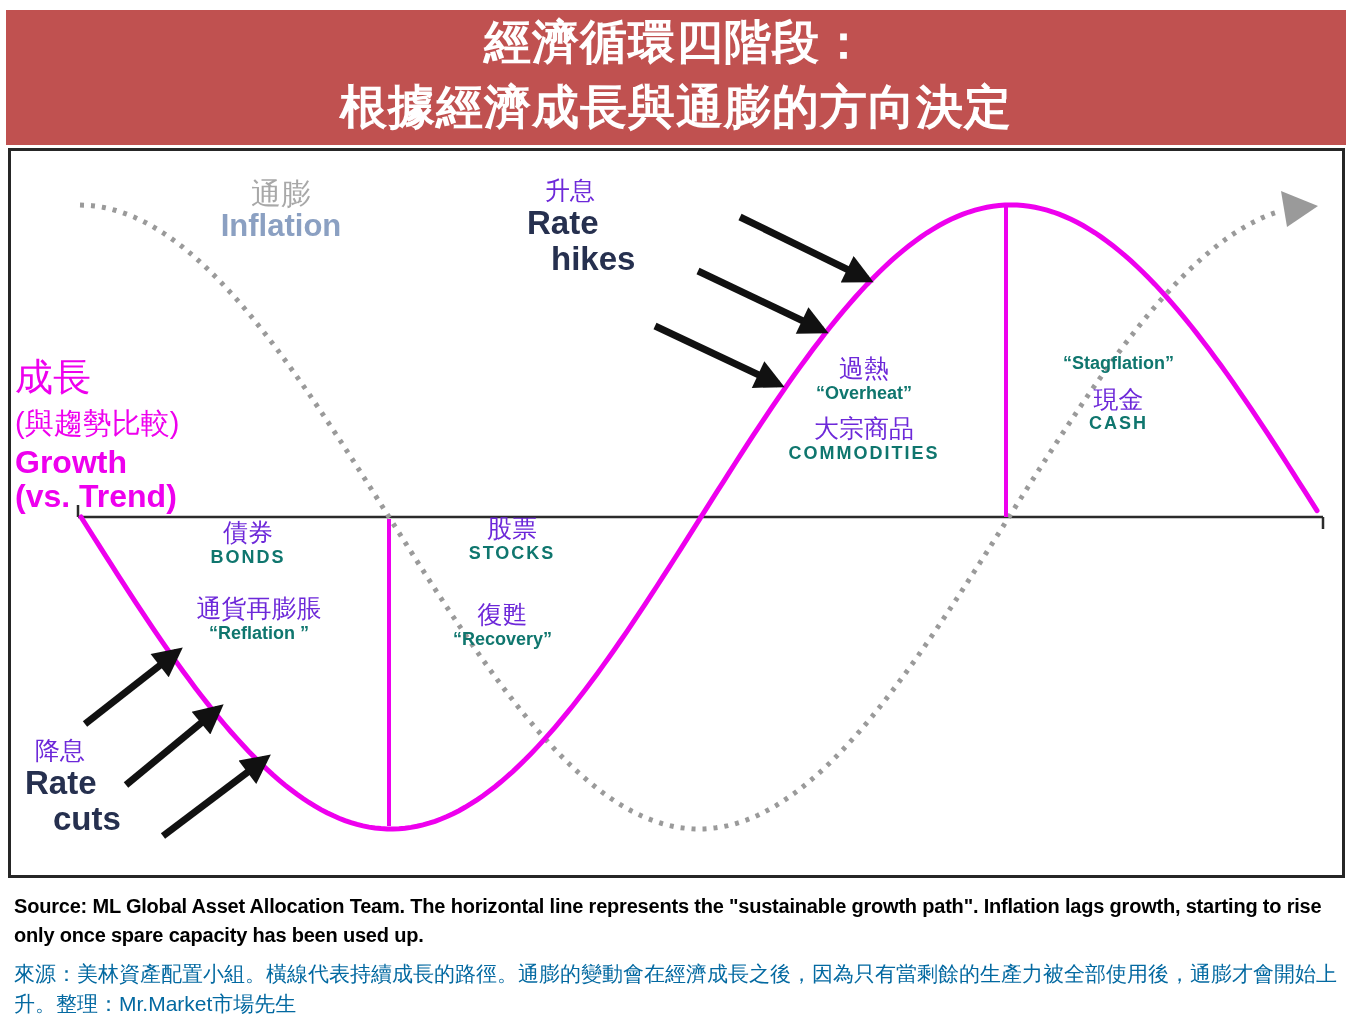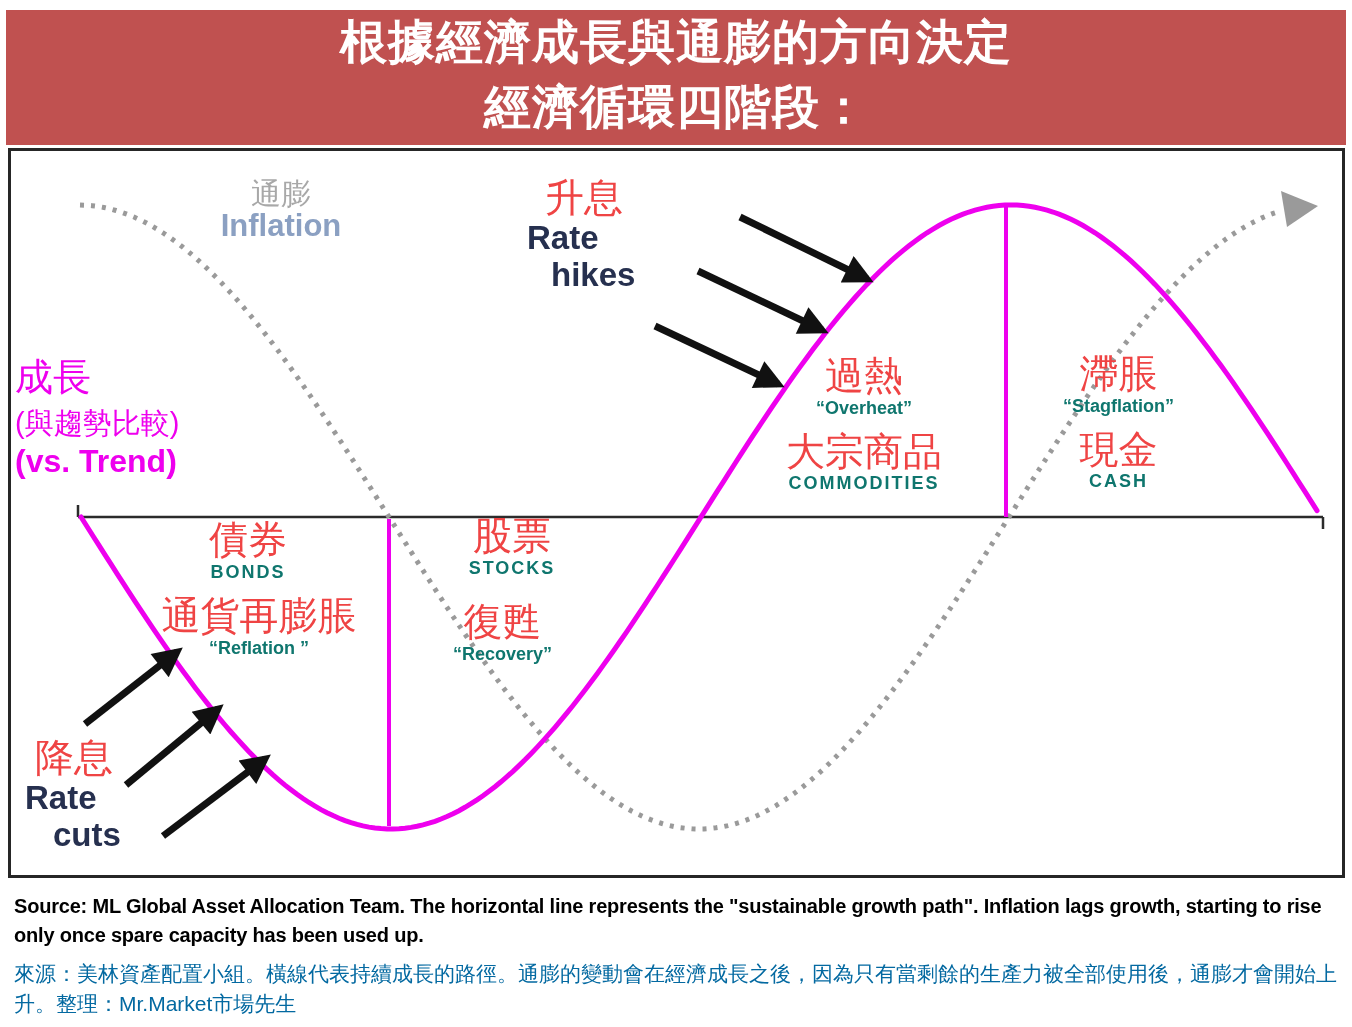--- a/index.html
+++ b/index.html
@@ -14,21 +14,21 @@
     letter-spacing:1px;
   }
   
   .chart{
     position:relative;margin:3px 7px 0 8px;height:724px;background:#ffffff;
     border:3px solid #262626;
   }
   .chart svg{position:absolute;left:0;top:0;}
   .lbl{position:absolute;white-space:nowrap;}
   .center{text-align:center;}
-  .zh{font-size:39px;color:#ef4444;line-height:1.1;}
+  .zh{font-size:25px;color:#6d28d9;line-height:1.1;}
   .zh-gray{font-size:30px;color:#a8a8a8;line-height:1.1;}
   .en-inflation{font-size:31px;font-weight:bold;color:#8ba0c2;line-height:1.05;}
   .comic-dark{font-size:18px;font-weight:600;color:#0f766e;line-height:1.15;}
   .comic-navy{font-size:33px;font-weight:bold;color:#26304f;line-height:1.12;}
   .magenta{color:#EE00EE;}
   .g1{font-size:38px;line-height:1.28;}
   .g2{font-size:29px;line-height:1.5;}
   .g3{font-size:32px;font-weight:bold;line-height:1.1;}
   .g4{font-size:32px;font-weight:bold;line-height:1.05;}
   .mt12{margin-top:12px;}
@@ -43,22 +43,22 @@
     color:#000;line-height:1.45;letter-spacing:-0.2px;
   }
   .src-zh{
     margin:9px 8px 0 14px;width:1330px;font-size:21px;color:#0369a1;line-height:1.45;
   }
 </style>
 </head>
 <body>
 
 <header class="banner">
+  <div>經濟循環四階段：</div>
   <div>根據經濟成長與通膨的方向決定</div>
-  <div>經濟循環四階段：</div>
 </header>
 
 <div class="chart">
 
   <svg id="curves" width="1331" height="724" viewBox="0 0 1331 724">
     <defs>
       <marker id="ah" viewBox="0 0 10 10" refX="7.5" refY="5" markerWidth="4.6" markerHeight="4.2" orient="auto">
         <path d="M0 0 L10 5 L0 10 z" fill="#111111"></path>
       </marker>
     </defs>
@@ -97,32 +97,32 @@
 
   <div class="lbl" style="left:516px;top:26px;">
     <div class="zh ind18">升息</div>
     <div class="comic-navy">Rate</div>
     <div class="comic-navy ind24">hikes</div>
   </div>
 
   <div class="lbl magenta" style="left:4px;top:202px;">
     <div class="g1">成長</div>
     <div class="g2">(與趨勢比較)</div>
+    <div class="g3">Growth</div>
     <div class="g4">(vs. Trend)</div>
   </div>
 
   <div class="lbl center" style="left:728px;top:204px;width:250px;">
     <div class="zh">過熱</div>
     <div class="comic-dark">“Overheat”</div>
     <div class="zh mt12">大宗商品</div>
     <div class="comic-dark sp2">COMMODITIES</div>
   </div>
 
   <div class="lbl center" style="left:1000px;top:202px;width:215px;">
-    <div class="zh">滯脹</div>
     <div class="comic-dark">“Stagflation”</div>
     <div class="zh mt12">現金</div>
     <div class="comic-dark sp2">CASH</div>
   </div>
 
   <div class="lbl center" style="left:152px;top:368px;width:170px;">
     <div class="zh">債券</div>
     <div class="comic-dark sp2">BONDS</div>
   </div>
 

